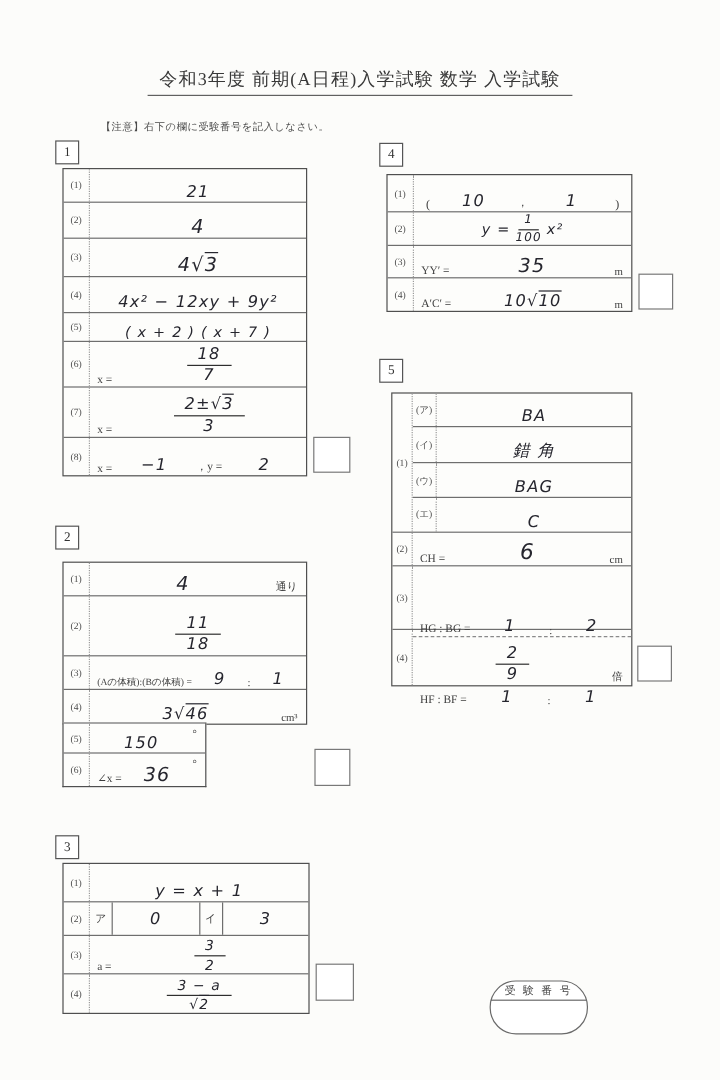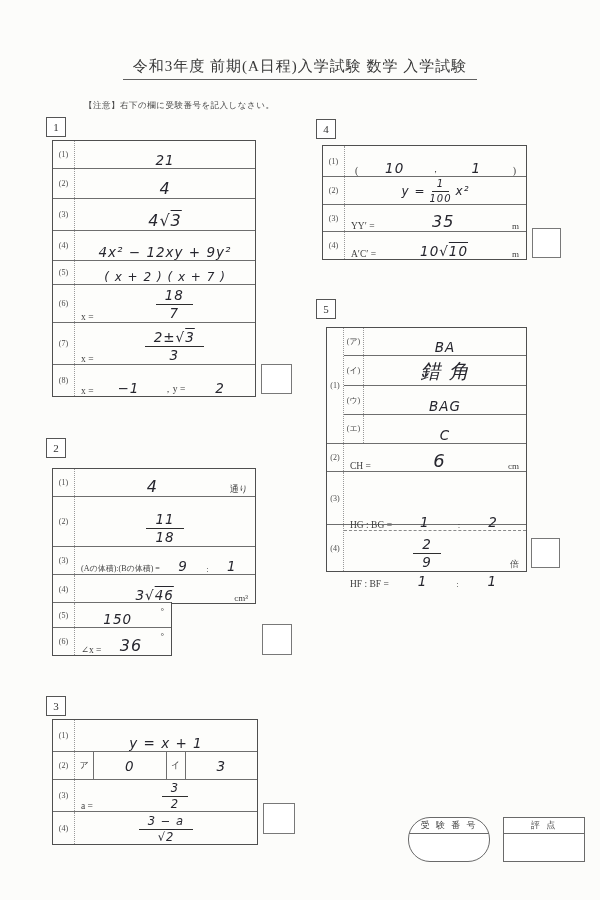--- a/index.html
+++ b/index.html
@@ -295,21 +295,21 @@
       <div class="gsub">
         <div class="subrow" style="flex:28;">
           <div class="slab">(ア)</div>
           <div class="ans">
               <span class="hw">BA</span>
             </div>
         </div>
         <div class="subrow" style="flex:30;">
           <div class="slab">(イ)</div>
           <div class="ans">
-              <span class="hw" style="font-size:20px;">錯 角</span>
+              <span class="hw" style="font-size:14px;">錯 角</span>
             </div>
         </div>
         <div class="subrow" style="flex:28;">
           <div class="slab">(ウ)</div>
           <div class="ans">
               <span class="hw">BAG</span>
             </div>
         </div>
         <div class="subrow" style="flex:29;">
           <div class="slab">(エ)</div>
@@ -361,17 +361,14 @@
         </span>
         <span class="unit">倍</span>
       </div>
     </div>
   </div>
   <div class="scorebox" style="left:531px;top:538px;width:29px;height:30px;"></div>
 
   <div class="fbox" style="left:408px;top:817px;border-radius:22px;">
     <div class="fhead">受 験 番 号</div>
   </div>
-  <div class="fbox" style="left:503px;top:817px;">
-    <div class="fhead">評 点</div>
-  </div>
 
 </div>
 
 </body></html>

